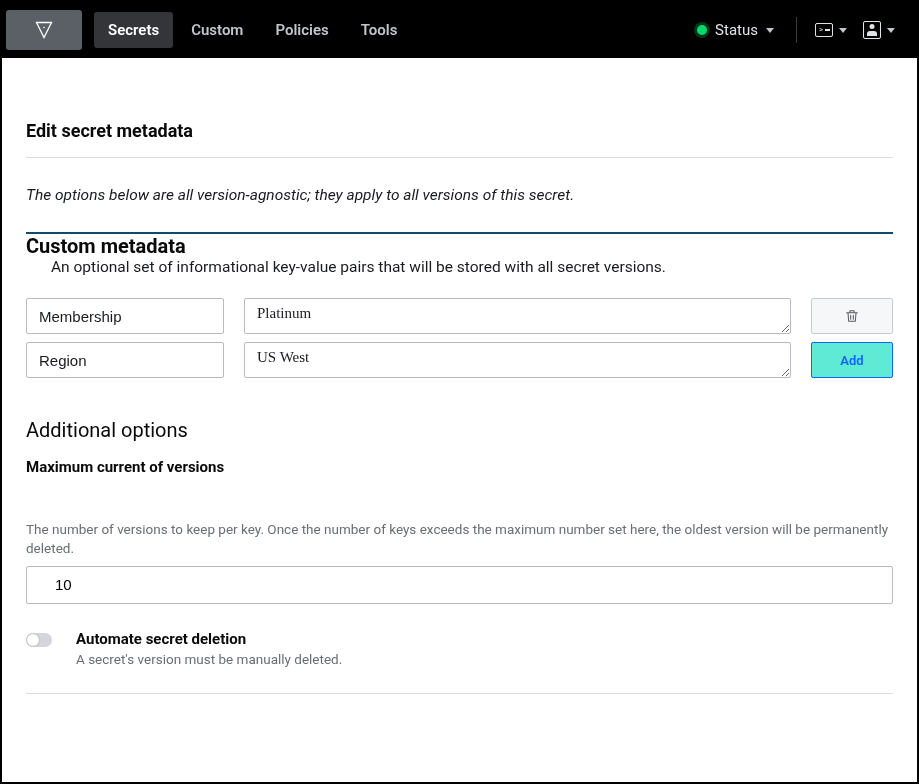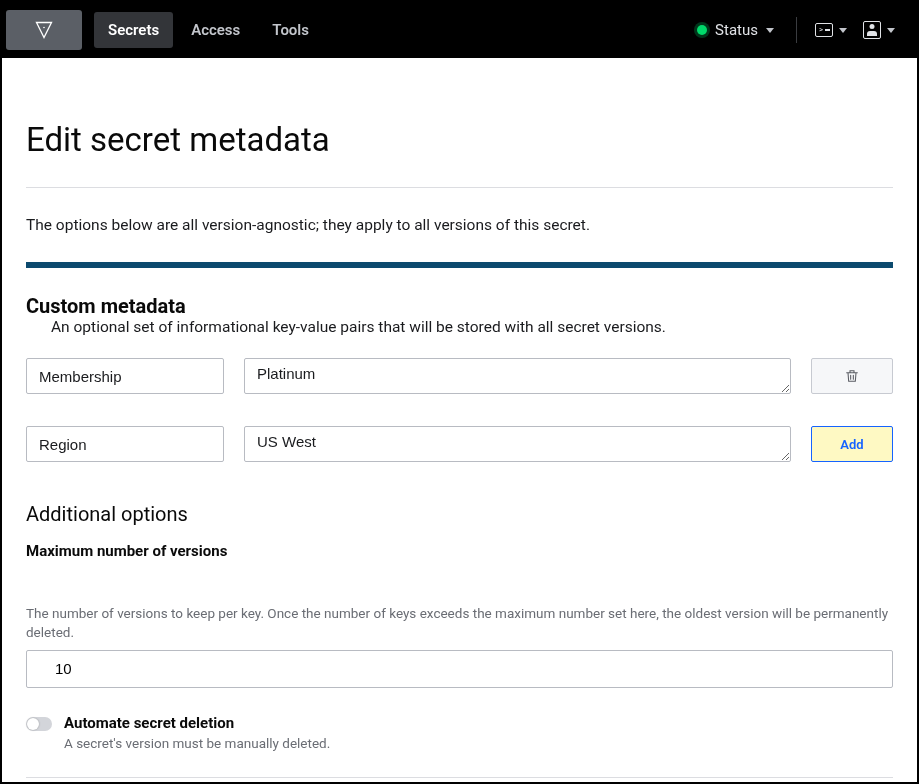--- a/index.html
+++ b/index.html
@@ -96,88 +96,88 @@
     content: ""; position: absolute; bottom: 2px; left: 3px; right: 3px; height: 5px;
     border-radius: 3px 3px 0 0; background: #e0e2e6;
   }
 
   
   .content {
     padding: 62px 24px 20px 24px;
   }
 
   h1 {
-    font-size: 33px;
-    font-weight: 400;
-    padding-bottom: 28px;
+    font-size: 18px;
+    font-weight: 700;
+    padding-bottom: 16px;
     border-bottom: 1px solid #dcdde1;
     margin-bottom: 28px;
   }
   .intro {
     font-size: 15.5px;
     color: #1a1b1e;
     padding-bottom: 28px;
-    border-bottom: 6px solid #0c4a6e;
-    margin-bottom: 26px;
+    border-bottom: 2px solid #0c4a6e;
+    font-style: italic;
   }
 
   h2 {
     font-size: 20px;
     font-weight: 700;
   }
   .section-desc {
     font-size: 15.5px;
     color: #1a1b1e;
     margin-bottom: 22px;
     margin-left: 25px;
   }
 
   .kv-row {
     display: flex;
     gap: 20px;
-    margin-bottom: 32px;
+    margin-bottom: 8px;
     align-items: stretch;
   }
   .kv-key {
     width: 198px;
     height: 36px;
     border: 1px solid #b8bbc2;
     border-radius: 2px;
     padding: 0 12px;
     font-size: 15px;
     color: #1a1b1e;
     outline: none;
   }
   .kv-val {
     flex: 1;
     height: 36px;
     border: 1px solid #b8bbc2;
     border-radius: 2px;
     padding: 6px 12px;
     font-size: 15px;
-    font-family: Liberation Sans, sans-serif;
+    font-family: Liberation Serif, serif;
     color: #1a1b1e;
     resize: both;
     outline: none;
   }
   .kv-action {
     width: 82px;
     height: 36px;
     border: 1px solid #c7cad1;
     border-radius: 2px;
     display: flex;
     align-items: center;
     justify-content: center;
     cursor: pointer;
     font-size: 13px;
     font-weight: 600;
   }
   .kv-action.trash { background: #f6f7f9; }
   .kv-action.add {
-    background: #fef9c3;
+    background: #5eead4;
     border-color: #1563ff;
     color: #1563ff;
   }
 
   h3.additional {
     font-size: 20px;
     font-weight: 400;
     margin: 40px 0 16px 0;
   }
 
@@ -216,21 +216,21 @@
     border-radius: 3px;
     margin-top: 2px;
     cursor: pointer;
     flex-shrink: 0;
   }
   .check-body .t { font-size: 15px; font-weight: 700; margin-bottom: 3px; }
   .check-body .h { font-size: 13.5px; color: #6a6d74; }
 
   .toggle-row {
     display: flex;
-    gap: 12px;
+    gap: 24px;
     align-items: flex-start;
     padding-bottom: 26px;
     border-bottom: 1px solid #dcdde1;
     margin-bottom: 20px;
   }
   .toggle {
     width: 26px; height: 14px; border-radius: 8px;
     background: #d3d5da; position: relative; margin-top: 3px; cursor: pointer;
     flex-shrink: 0;
   }
@@ -245,21 +245,22 @@
 
 <div class="topnav">
   <div class="logo-box">
     <svg viewBox="0 0 24 24">
       <path d="M3 3 L21 3 L12 21 Z" fill="none" stroke="#fff" stroke-width="1.6"></path>
       <circle cx="12" cy="9" r="1" fill="#fff"></circle>
     </svg>
   </div>
   <div class="nav-items">
     <div class="nav-item active">Secrets</div>
-    <div class="nav-item">Access</div>
+    <div class="nav-item">Custom</div>
+    <div class="nav-item">Policies</div>
     <div class="nav-item">Tools</div>
   </div>
   <div class="nav-spacer"></div>
   <div class="status-group">
     <span class="status-dot"></span>
     <span>Status</span>
     <span class="chevron-down"></span>
   </div>
   <div class="nav-divider"></div>
   <div class="icon-btn">
@@ -291,21 +292,21 @@
   </div>
 
   <div class="kv-row">
     <input class="kv-key" value="Region" style="">
     <textarea class="kv-val" style="">US West</textarea>
     <div class="kv-action add">Add</div>
   </div>
 
   <h3 class="additional">Additional options</h3>
 
-  <div class="field-label">Maximum number of versions</div>
+  <div class="field-label">Maximum current of versions</div>
   <div class="field-help">The number of versions to keep per key. Once the number of keys exceeds the maximum number set here, the oldest version will be permanently deleted.</div>
   <input class="text-input" value="10" style="">
 
 
   <div class="toggle-row">
     <div class="toggle"></div>
     <div class="check-body">
       <div class="t">Automate secret deletion</div>
       <div class="h">A secret's version must be manually deleted.</div>
     </div>

